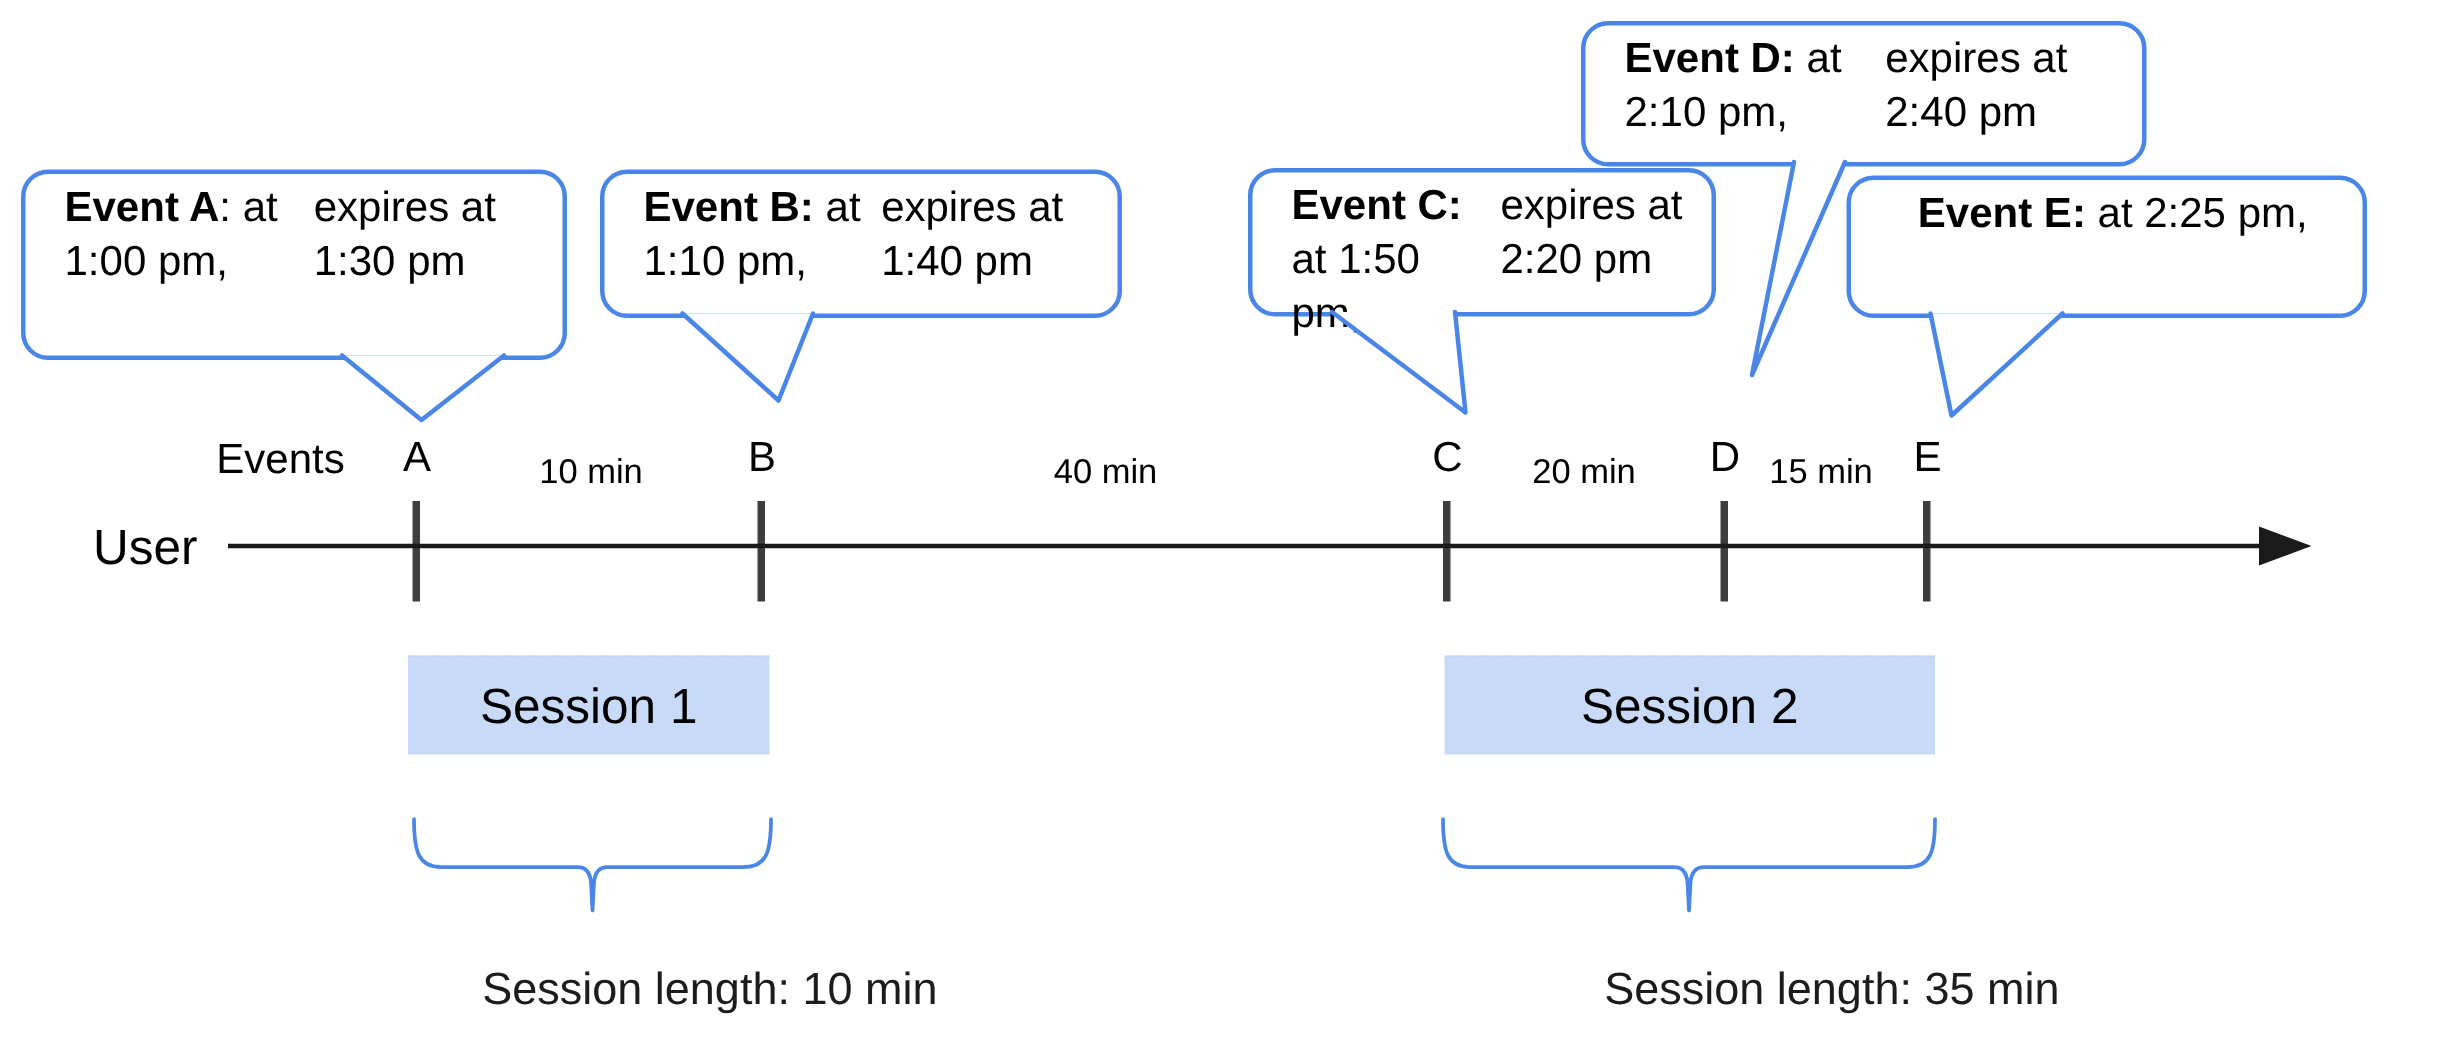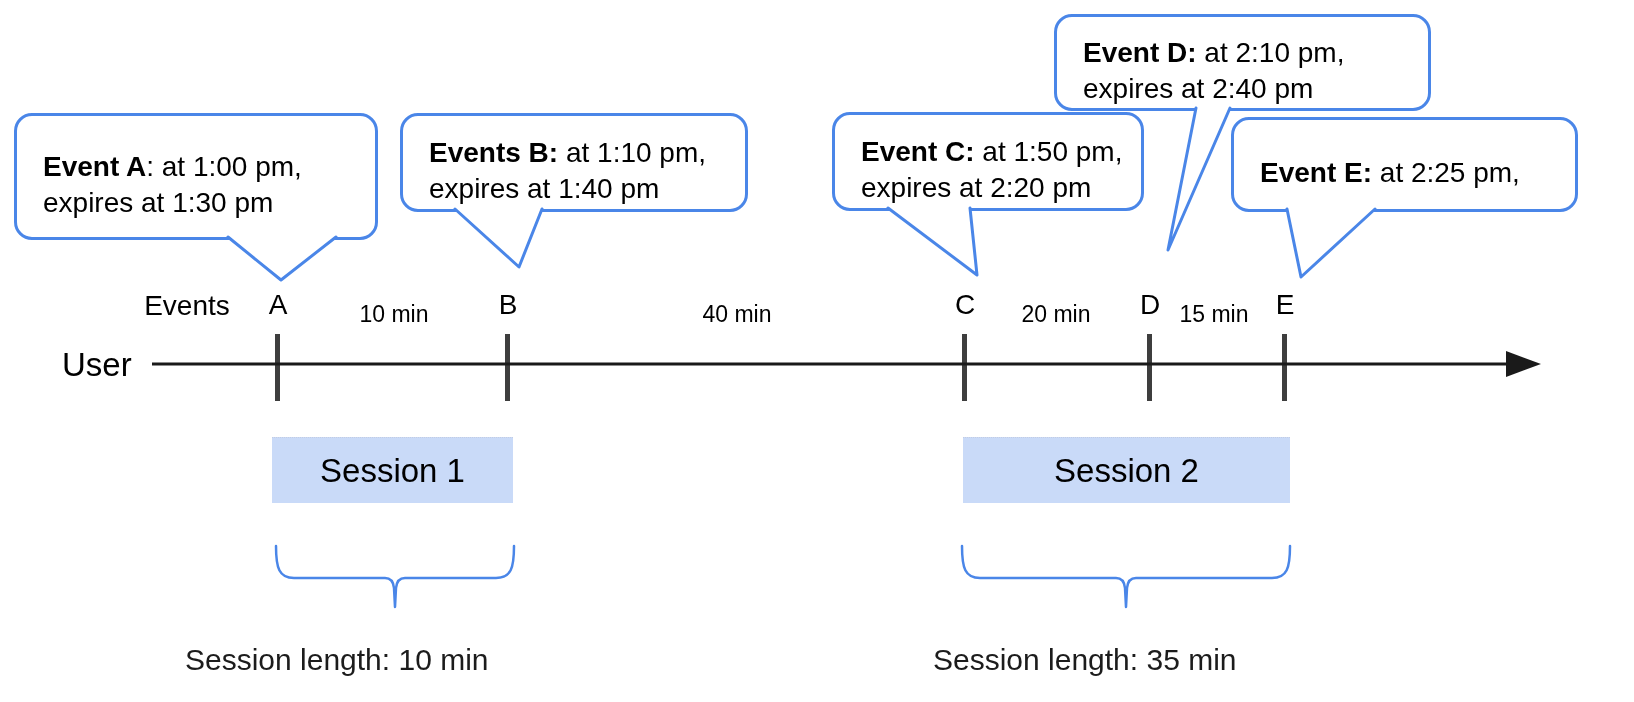--- a/index.html
+++ b/index.html
@@ -15,23 +15,23 @@
   
   .bubble {
     position: absolute;
     box-sizing: border-box;
     background: #ffffff;
     border: 3px solid #4a86e8;
     border-radius: 18px;
     font-size: 28px;
     line-height: 36px;
     display: flex;
-    flex-direction: column;
+    flex-direction: row;
     justify-content: center;
-    padding: 24px 18px 8px 26px;
+    padding: 4px 18px 8px 26px;
     z-index: 5;
   }
   .bubble b { font-weight: bold; }
   .bubble-a { left: 14px;   top: 113px; width: 364px; height: 127px; }
   .bubble-b { left: 400px;  top: 113px; width: 348px; height: 99px; }
   .bubble-c { left: 832px;  top: 112px; width: 312px; height: 99px; }
   .bubble-d { left: 1054px; top: 14px;  width: 377px; height: 97px; }
   .bubble-e { left: 1231px; top: 117px; width: 347px; height: 95px; }
 
   
@@ -72,21 +72,21 @@
     justify-content: center;
     font-size: 33px;
   }
   .session-bar-1 { left: 272px; width: 241px; }
   .session-bar-2 { left: 963px; width: 327px; }
 
   .session-length {
     position: absolute;
     top: 643px;
     width: 440px;
-    text-align: left;
+    text-align: right;
     font-size: 30px;
     color: #1c1c1c;
     white-space: nowrap;
   }
   .session-length-1 { left: 185px; }
   .session-length-2 { left: 933px; }
 
   
   #overlay {
     position: absolute;
@@ -100,21 +100,21 @@
 <body>
 
 <div id="stage">
 
   <div class="bubble bubble-a">
     <div><b>Event A</b><span>: at 1:00 pm,</span></div>
     <div>expires at 1:30 pm</div>
   </div>
 
   <div class="bubble bubble-b">
-    <div><b>Events B:</b><span> at 1:10 pm,</span></div>
+    <div><b>Event B:</b><span> at 1:10 pm,</span></div>
     <div>expires at 1:40 pm</div>
   </div>
 
   <div class="bubble bubble-c">
     <div><b>Event C:</b><span> at 1:50 pm,</span></div>
     <div>expires at 2:20 pm</div>
   </div>
 
   <div class="bubble bubble-d">
     <div><b>Event D:</b><span> at 2:10 pm,</span></div>

